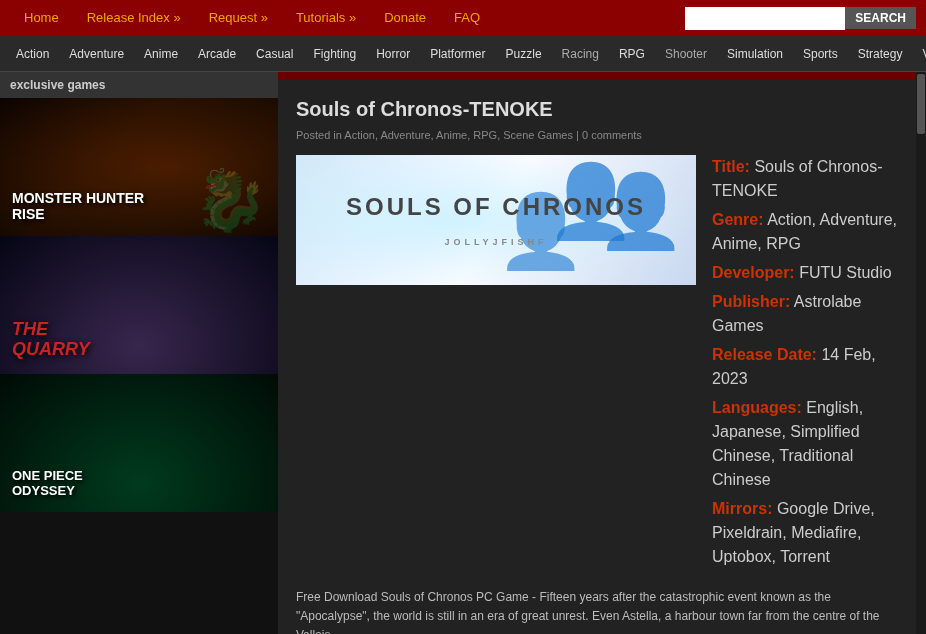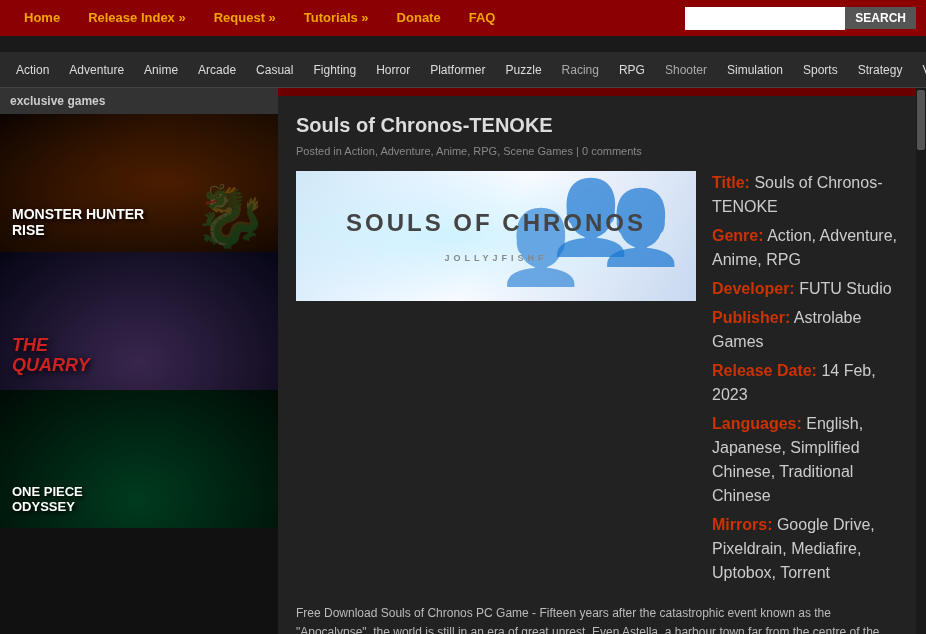--- a/index.html
+++ b/index.html
@@ -9,21 +9,21 @@
     #top-nav {
       background: #8b0000;
       display: flex;
       align-items: center;
       padding: 0 10px;
       height: 36px;
     }
     #top-nav a {
       color: #f0a500;
       text-decoration: none;
-      font-weight: bold;
+      font-weight: normal;
       font-size: 13px;
       padding: 0 14px;
       line-height: 36px;
     }
     #top-nav .search-area {
       margin-left: auto;
       display: flex;
       align-items: center;
       gap: 0;
       justify-content: center;
@@ -49,21 +49,20 @@
 
     
     #genre-nav {
       background: #2a2a2a;
       display: flex;
       align-items: center;
       padding: 0 6px;
       height: 36px;
       border-bottom: 1px solid #444;
       flex-wrap: nowrap;
-      margin-top: 16px;
     }
     #genre-nav a {
       color: #ddd;
       text-decoration: none;
       font-size: 12px;
       padding: 0 10px;
       line-height: 36px;
       white-space: nowrap;
     }
 

